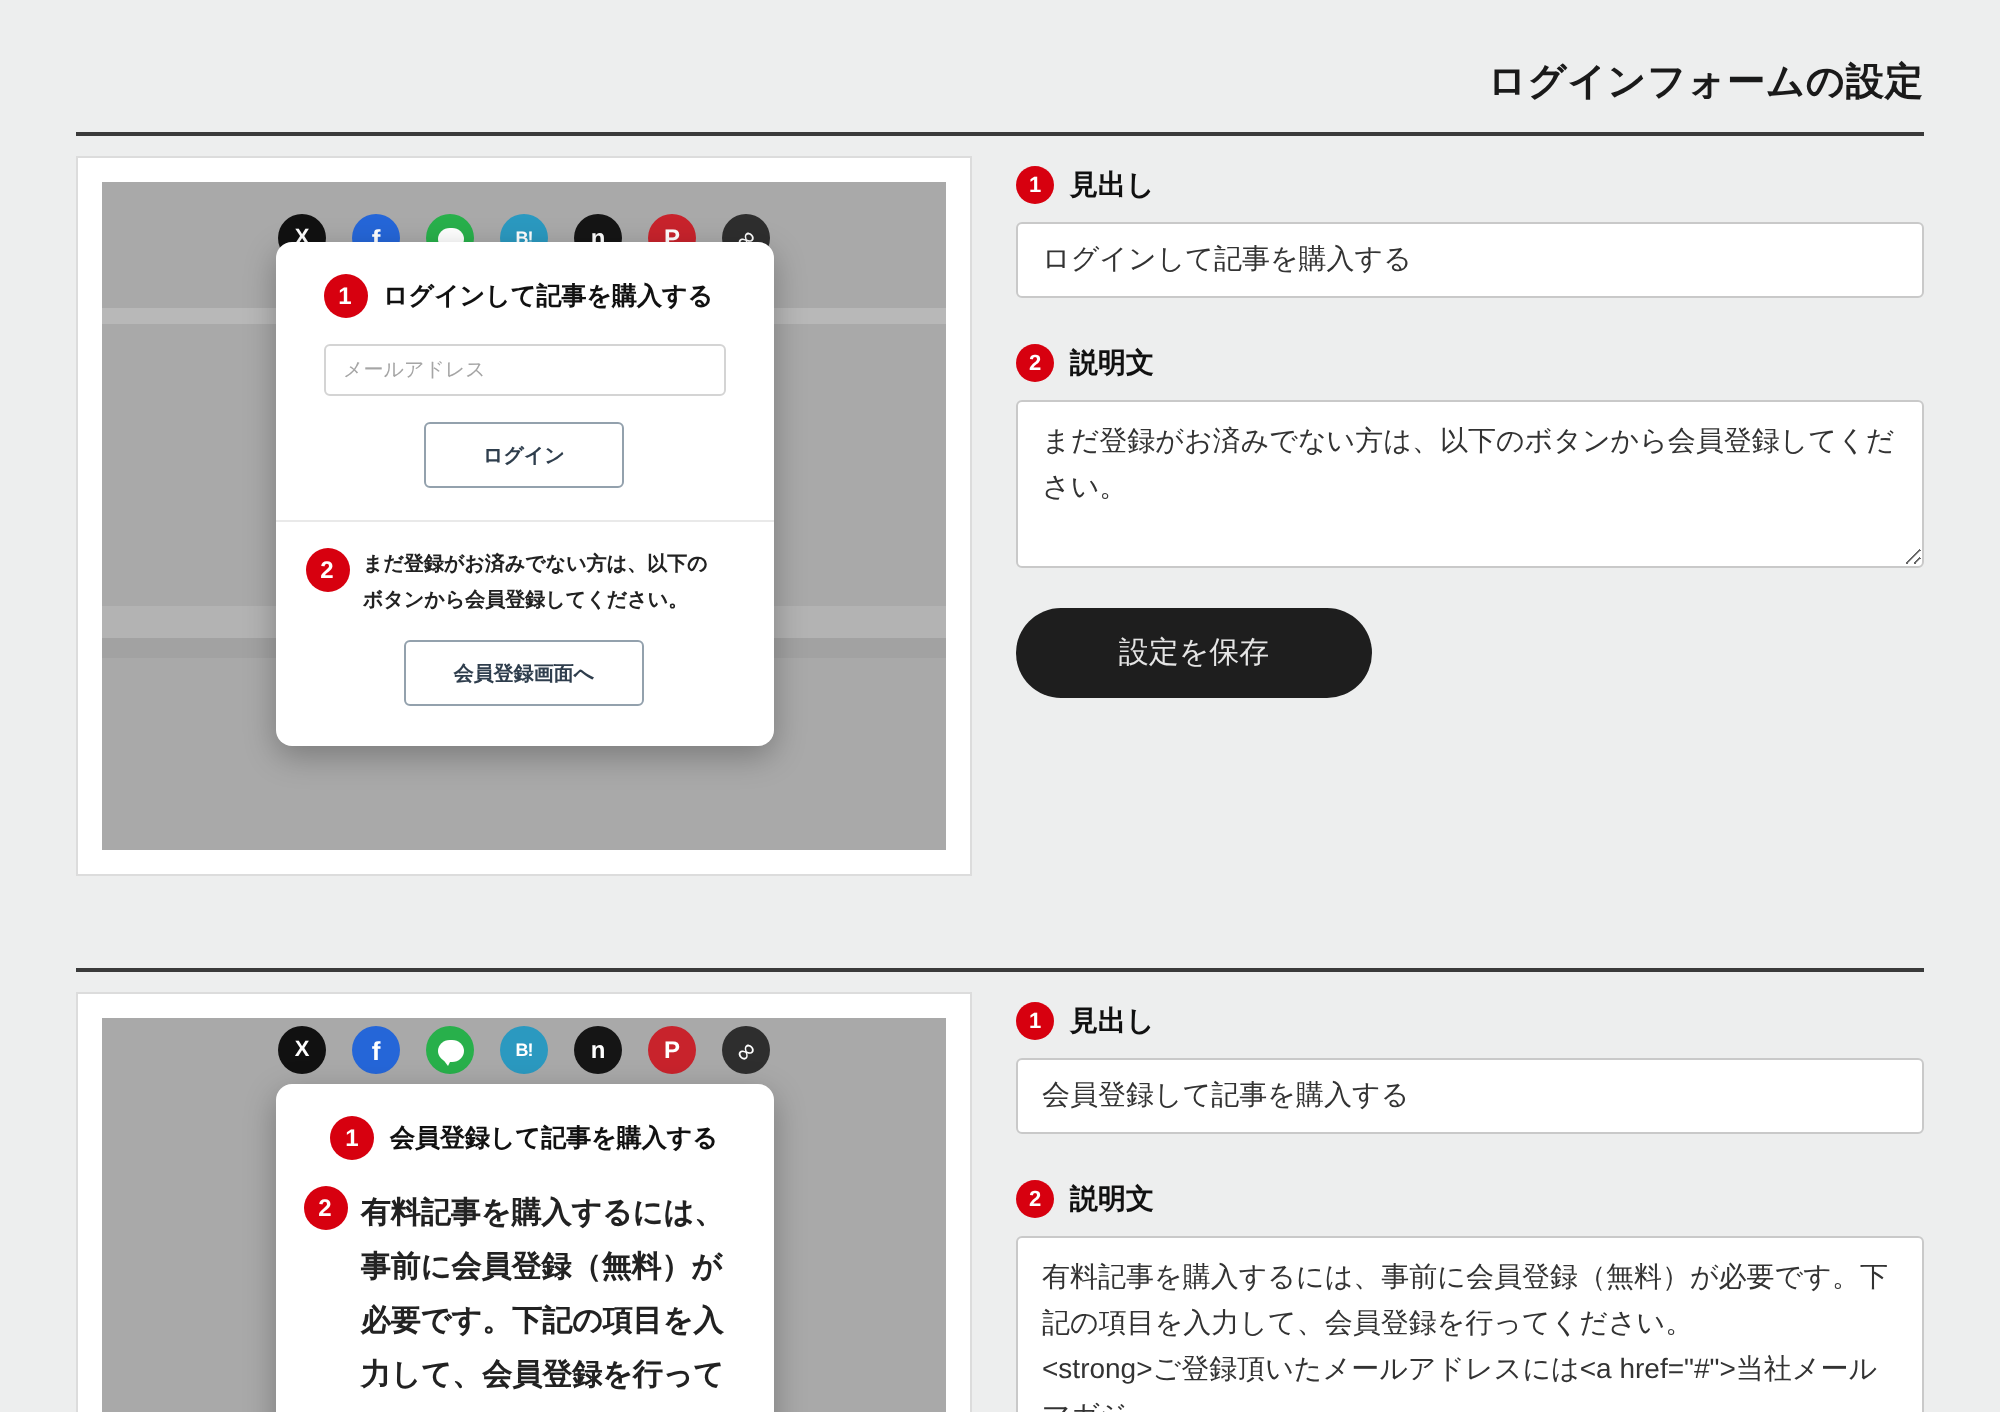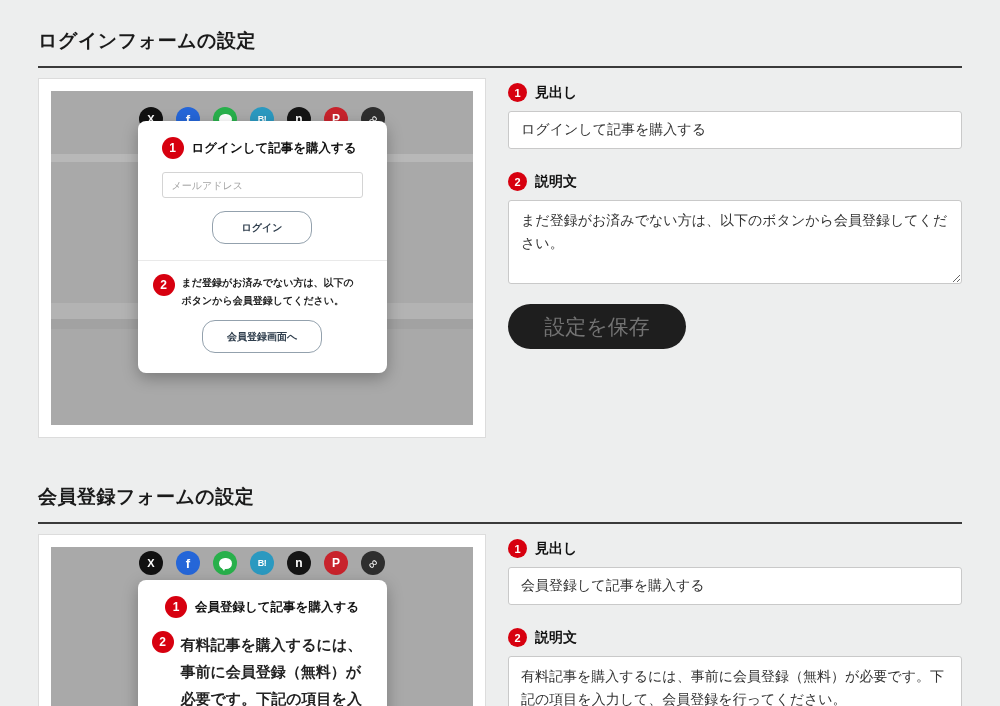--- a/index.html
+++ b/index.html
@@ -5,21 +5,21 @@
   :root{ --red:#d7000f; }
   *{box-sizing:border-box; margin:0; padding:0;}
   html,body{width:1000px;height:706px;}
   body{
     background:#edeeee;
     font-family:"Liberation Sans","DejaVu Sans",sans-serif;
     color:#1a1a1a;
     padding:28px 38px 0;
     overflow:hidden;
   }
-  h2.section-title{font-size:19px;font-weight:bold;letter-spacing:.5px;margin-bottom:12px;}
+  h2.section-title{font-size:19px;font-weight:bold;letter-spacing:.5px;margin-bottom:12px;text-align:right;}
   .rule{border-top:2px solid #3a3a3a;margin-bottom:10px;}
   .section-body{display:flex;gap:22px;align-items:flex-start;}
   .section{margin-bottom:46px;}
   .section:last-child{margin-bottom:0;}
 
   
   .preview-frame{
     width:448px;flex:none;background:#fff;border:1px solid #dcdcdc;padding:12px;
   }
   .preview-gray{
@@ -69,21 +69,21 @@
   }
   .badge-lg{width:22px;height:22px;font-size:12px;}
   .p-input{
     display:block;width:100%;height:26px;border:1px solid #d4d4d4;border-radius:3px;
     padding:0 9px;font-size:10px;color:#333;background:#fff;margin-bottom:13px;
     font-family:inherit;
   }
   .p-input::placeholder{color:#a5a5a5;}
   .p-btn{
     display:block;width:100px;height:33px;margin:3px auto 0;background:#fff;
-    border:1px solid #93a1ad;border-radius:13px;color:#2f3e4d;font-size:10px;font-weight:bold;
+    border:1px solid #93a1ad;border-radius:3px;color:#2f3e4d;font-size:10px;font-weight:bold;
     font-family:inherit;
   }
   .p-btn-wide{width:120px;margin-top:11px;}
   .p-divider{border-top:1px solid #e9e9e9;margin:16px -24px 13px;}
   .p-note-row{display:flex;gap:7px;margin-left:-9px;align-items:flex-start;}
   .p-note{font-size:10px;font-weight:bold;color:#222;line-height:1.75;}
   .p-desc-row{display:flex;gap:7px;margin-left:-10px;align-items:flex-start;margin-bottom:2px;}
   .p-desc{font-size:15px;font-weight:bold;color:#222;line-height:1.8;}
   .mt13{margin-top:13px;}
 
@@ -96,21 +96,21 @@
   }
   .text-area{
     width:100%;border:1px solid #c9c9c9;border-radius:3px;background:#fff;
     padding:8px 12px;font-size:14px;color:#333;line-height:1.65;font-family:inherit;
     resize:vertical;display:block;
   }
   .ta-1{height:84px;}
   .ta-2{height:132px;}
   .save-btn{
     margin-top:20px;width:178px;height:45px;border:none;border-radius:23px;
-    background:#1e1e1e;color:#737373;font-size:21px;font-family:inherit;cursor:pointer;
+    background:#1e1e1e;color:#e5e5e5;font-size:15px;font-family:inherit;cursor:pointer;
   }
 </style>
 </head>
 <body>
 
 <div class="section">
   <h2 class="section-title">ログインフォームの設定</h2>
   <div class="rule"></div>
 
   <div class="section-body">
@@ -172,21 +172,20 @@
         <span>説明文</span>
       </div>
       <textarea class="text-area ta-1" style="">まだ登録がお済みでない方は、以下のボタンから会員登録してください。</textarea>
 
       <button class="save-btn">設定を保存</button>
     </div>
   </div>
 </div>
 
 <div class="section">
-  <h2 class="section-title">会員登録フォームの設定</h2>
   <div class="rule"></div>
 
   <div class="section-body">
     <div class="preview-frame">
       <div class="preview-gray pg-2">
         <div class="icon-row ir-2">
             <span class="s-icon" data-icon="x" style="background: rgb(17, 17, 17);">
               <span class="glyph">X</span>
             </span>
             <span class="s-icon" data-icon="facebook" style="background: rgb(37, 102, 216);">

